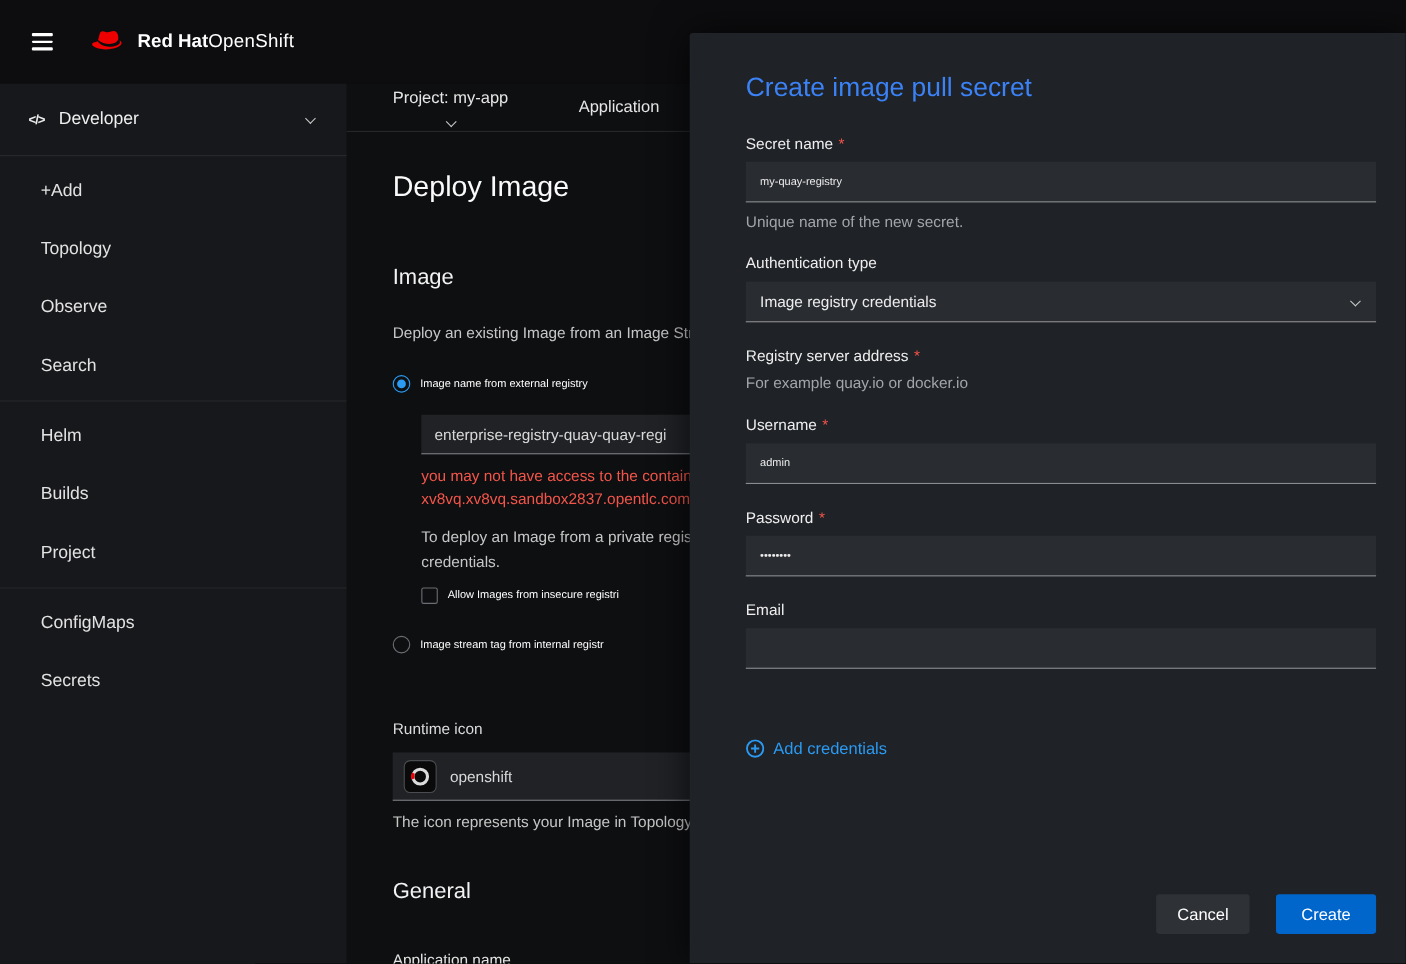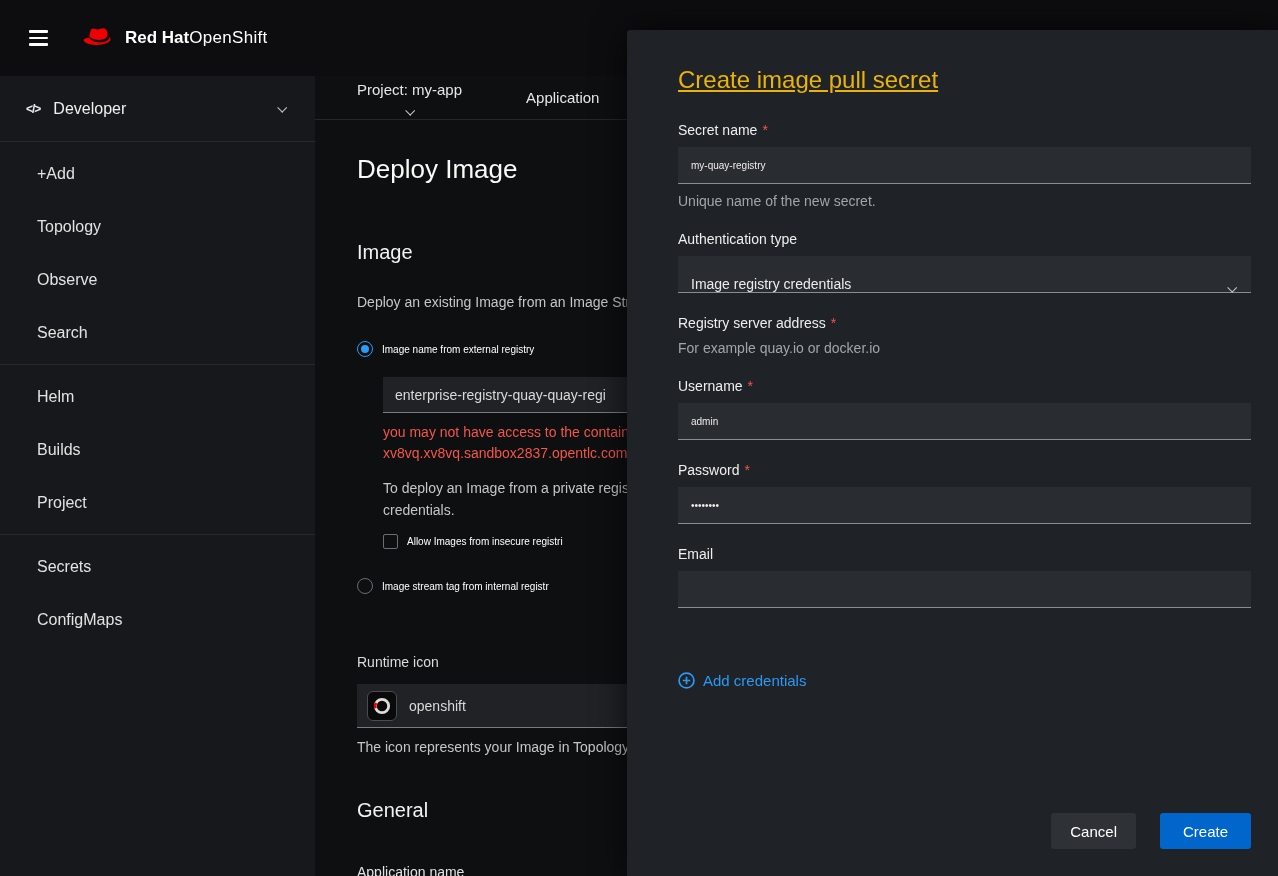--- a/index.html
+++ b/index.html
@@ -64,28 +64,28 @@
   .os-badge { width:30px; height:30px; border-radius:6px; background:#0a0a0a; border:1px solid #4a4d50;
     display:flex; align-items:center; justify-content:center; flex:none; }
   .icon-select-text { font-size:14px; color:#d9d9d9; }
   .help { margin-top:11px; font-size:14px; color:#c6c6c6; }
   .general-heading { margin-top:44px; }
   .app-name-label { margin-top:42px; font-size:14px; color:#e4e4e4; }
 
   
   .modal { position:absolute; top:30px; left:627px; right:0; bottom:0; background:#1f2226; z-index:5;
     border-radius:3px 0 0 0; box-shadow:0 0 34px rgba(0,0,0,.7); padding:36px 27px 0 51px; }
-  .modal-title { font-size:24px; font-weight:500; color:#eab308; margin-bottom:28px;text-decoration:underline; }
+  .modal-title { font-size:24px; font-weight:500; color:#3b82f6; margin-bottom:28px; }
   .mfield { margin-bottom:22px; }
   .mlabel { display:flex; gap:5px; font-size:14px; font-weight:500; color:#eeeeee; margin-bottom:9px; }
   .req { color:var(--danger-text); }
   .m-input { width:100%; height:37px; background:#292c31; border:none; border-bottom:1px solid #8a8d90;
     color:#ececec; font-size:10px; padding:0 13px; font-family:inherit; }
   .m-select { width:100%; height:37px; background:#292c31; border-bottom:1px solid #8a8d90;
-    display:flex; align-items:flex-end; justify-content:space-between; padding:0 13px; cursor:pointer;
+    display:flex; align-items:center; justify-content:space-between; padding:0 13px; cursor:pointer;
     color:#ececec; font-size:14px; }
   .m-select .chev { margin-right:3px; }
   .mhelp { margin-top:9px; font-size:14px; color:#a2a5a9; }
   .add-cred { margin-top:64px; display:flex; align-items:center; gap:8px; color:var(--accent-blue);
     font-size:15px; cursor:pointer; width:max-content; }
   .modal-footer { position:absolute; right:27px; bottom:27px; display:flex; gap:24px; }
   .btn { height:36px; border:none; border-radius:3px; font-size:15px; font-family:inherit; cursor:pointer; }
   .btn-cancel { background:#2e3135; color:#ffffff; padding:0 19px; }
   .btn-create { background:var(--primary-button); color:#ffffff; padding:0 23px; }
 </style>
@@ -121,22 +121,22 @@
     <li>Topology</li>
     <li>Observe</li>
     <li>Search</li>
   </ul>
   <ul class="nav-group">
     <li>Helm</li>
     <li>Builds</li>
     <li>Project</li>
   </ul>
   <ul class="nav-group">
+    <li>ConfigMaps</li>
     <li>Secrets</li>
-    <li>ConfigMaps</li>
   </ul>
 </nav>
 
 <main class="content">
   <div class="context-bar">
     <div class="selector">
       <span>Project: my-app</span>
       <span class="chev"></span>
     </div>
     <div class="selector">

